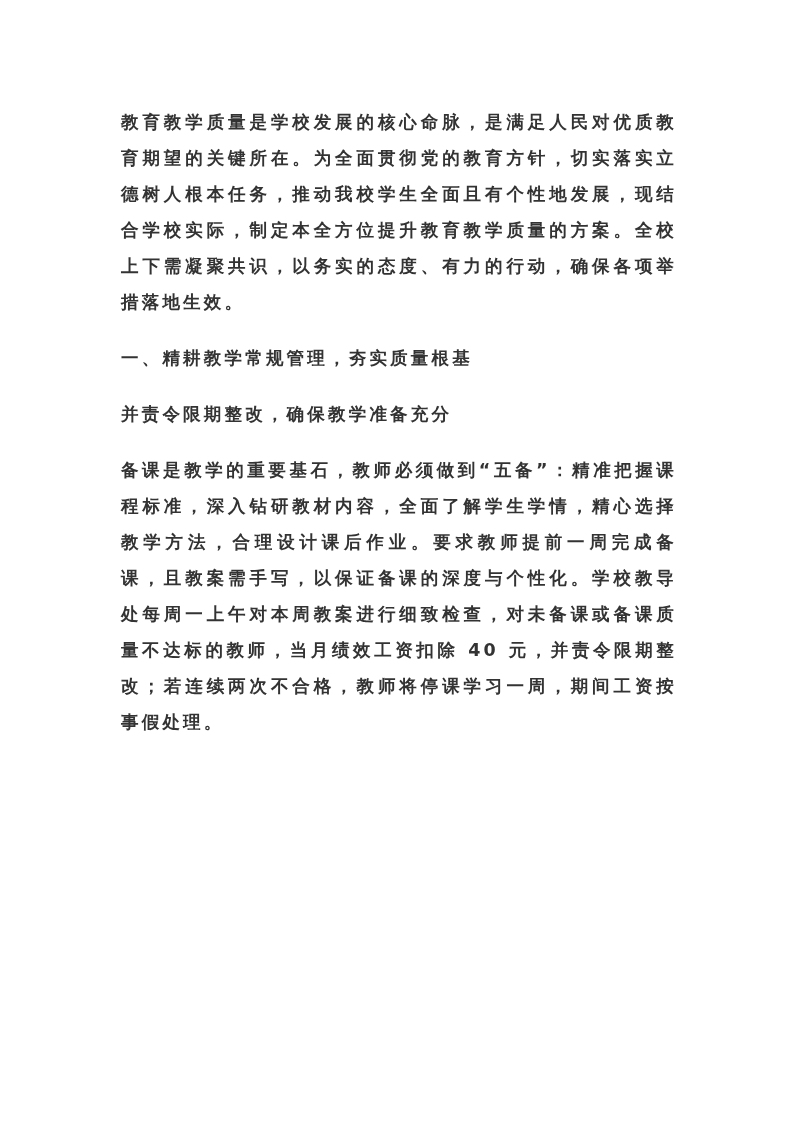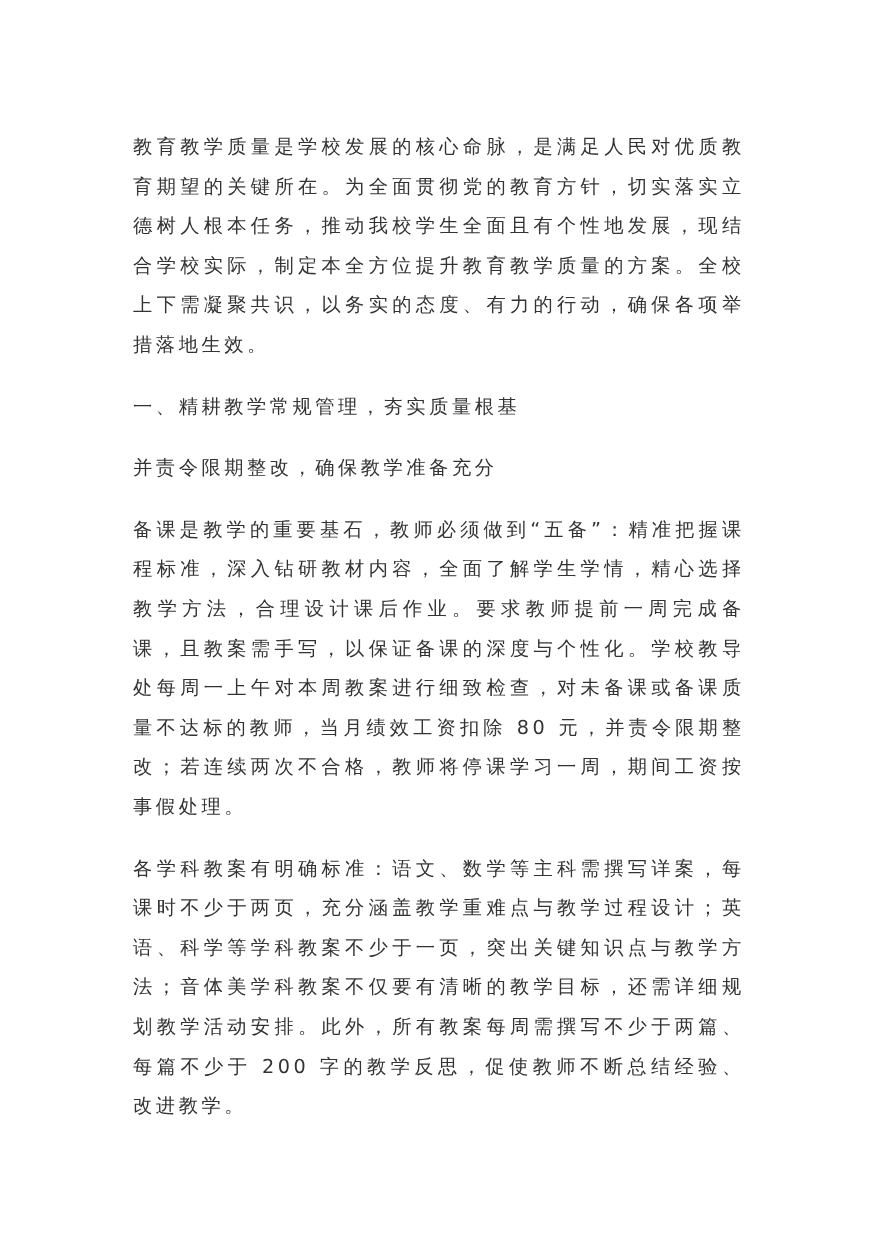--- a/index.html
+++ b/index.html
@@ -11,22 +11,23 @@
       width: 793px;
       height: 1122px;
       position: relative;
       overflow: hidden;
       font-family: "DejaVu Sans", "Liberation Sans", sans-serif;
       color: #333333;
     }
     .page {
       position: absolute;
       left: 121px;
-      top: 116px;
+      top: 104px;
       width: 556px;
+      font-weight: bold;
     }
     .para {
       margin: 0 0 20px 0;
       font-size: 17.5px;
       line-height: 36px;
       letter-spacing: 3.2px;
       text-align: justify;
       word-break: break-all;
     }
     .heading {
@@ -36,15 +37,14 @@
       letter-spacing: 3.2px;
     }
   </style>
 </head>
 <body>
 
 <div class="page">
   <p class="para">教育教学质量是学校发展的核心命脉，是满足人民对优质教育期望的关键所在。为全面贯彻党的教育方针，切实落实立德树人根本任务，推动我校学生全面且有个性地发展，现结合学校实际，制定本全方位提升教育教学质量的方案。全校上下需凝聚共识，以务实的态度、有力的行动，确保各项举措落地生效。</p>
   <p class="heading">一、精耕教学常规管理，夯实质量根基</p>
   <p class="heading">并责令限期整改，确保教学准备充分</p>
-  <p class="para">备课是教学的重要基石，教师必须做到“五备”：精准把握课程标准，深入钻研教材内容，全面了解学生学情，精心选择教学方法，合理设计课后作业。要求教师提前一周完成备课，且教案需手写，以保证备课的深度与个性化。学校教导处每周一上午对本周教案进行细致检查，对未备课或备课质量不达标的教师，当月绩效工资扣除 80 元，并责令限期整改；若连续两次不合格，教师将停课学习一周，期间工资按事假处理。</p>
-  <p class="para">各学科教案有明确标准：语文、数学等主科需撰写详案，每课时不少于两页，充分涵盖教学重难点与教学过程设计；英语、科学等学科教案不少于一页，突出关键知识点与教学方法；音体美学科教案不仅要有清晰的教学目标，还需详细规划教学活动安排。此外，所有教案每周需撰写不少于两篇、每篇不少于 200 字的教学反思，促使教师不断总结经验、改进教学。</p>
+  <p class="para">备课是教学的重要基石，教师必须做到“五备”：精准把握课程标准，深入钻研教材内容，全面了解学生学情，精心选择教学方法，合理设计课后作业。要求教师提前一周完成备课，且教案需手写，以保证备课的深度与个性化。学校教导处每周一上午对本周教案进行细致检查，对未备课或备课质量不达标的教师，当月绩效工资扣除 40 元，并责令限期整改；若连续两次不合格，教师将停课学习一周，期间工资按事假处理。</p>
 </div>
 
 </body></html>

